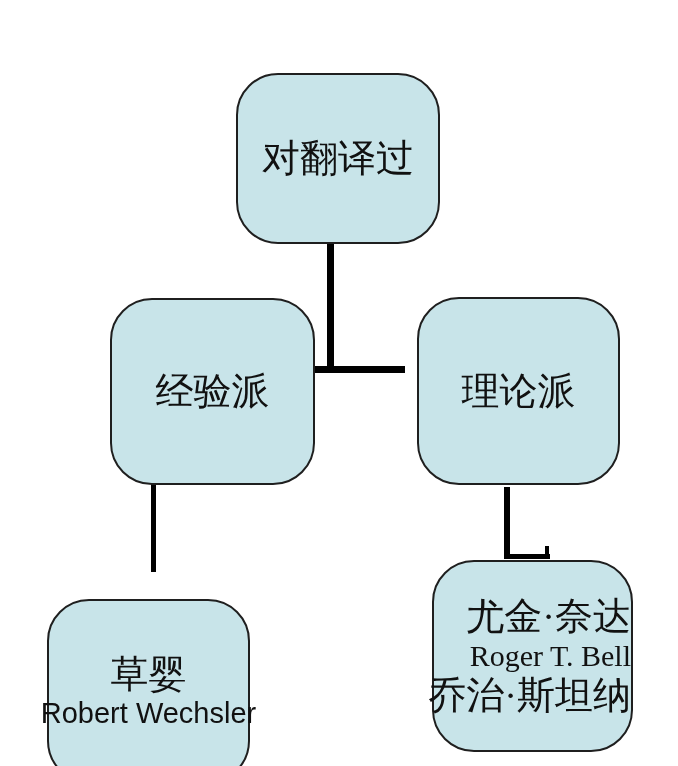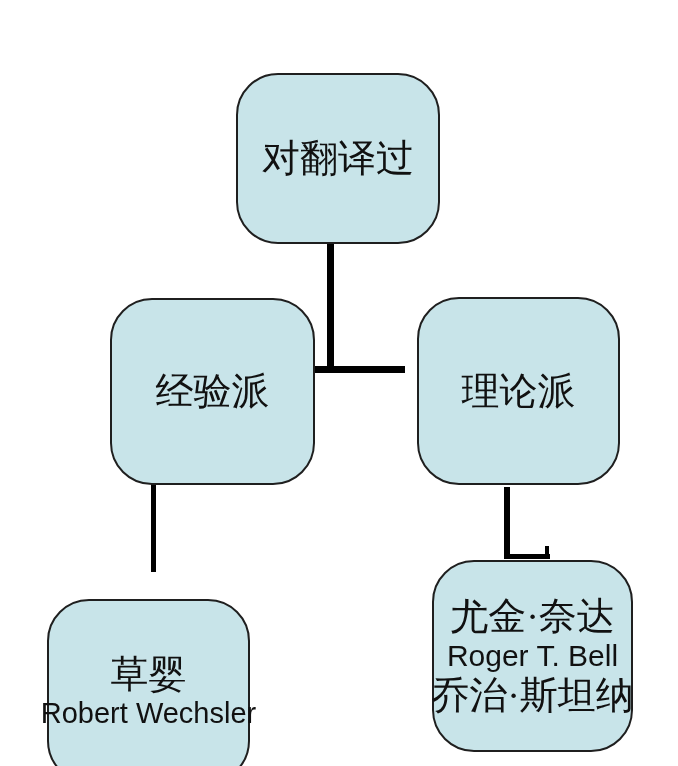--- a/index.html
+++ b/index.html
@@ -26,36 +26,36 @@
     flex-direction: column;
     align-items: center;
     justify-content: center;
     text-align: center;
     overflow: visible;
   }
   .node-root        { left: 236px; top: 73px;  width: 204px; height: 171px; }
   .node-left        { left: 70px;  top: 298px; width: 205px; height: 187px; margin-left: 40px; }
   .node-right       { left: 405px; top: 297px; width: 203px; height: 188px; margin-left: 12px; }
   .node-left-child  { left: 47px;  top: 571px; width: 203px; height: 184px; margin-top: 28px; }
-  .node-right-child { left: 432px; top: 560px; width: 201px; height: 192px; }
+  .node-right-child { left: 432px; top: 560px; width: 201px; height: 192px; align-items: flex-end; }
 
   .cjk-line {
     font-family: "Liberation Serif", serif;
     font-size: 38px;
     line-height: 43px;
     white-space: nowrap;
   }
   .latin-serif-line {
     font-family: Liberation Sans, sans-serif;
     font-size: 29px;
     line-height: 34px;
     white-space: nowrap;
   }
   .latin-sans-line {
-    font-family: Liberation Sans, sans-serif;
+    font-family: Liberation Serif, serif;
     font-size: 30px;
     line-height: 36px;
     white-space: nowrap;
   }
 
   .connector {
     position: absolute;
     background: var(--connector, #000000);
   }
   .c-root-v   { left: 327px; top: 243px; width: 7px;  height: 130px; }

